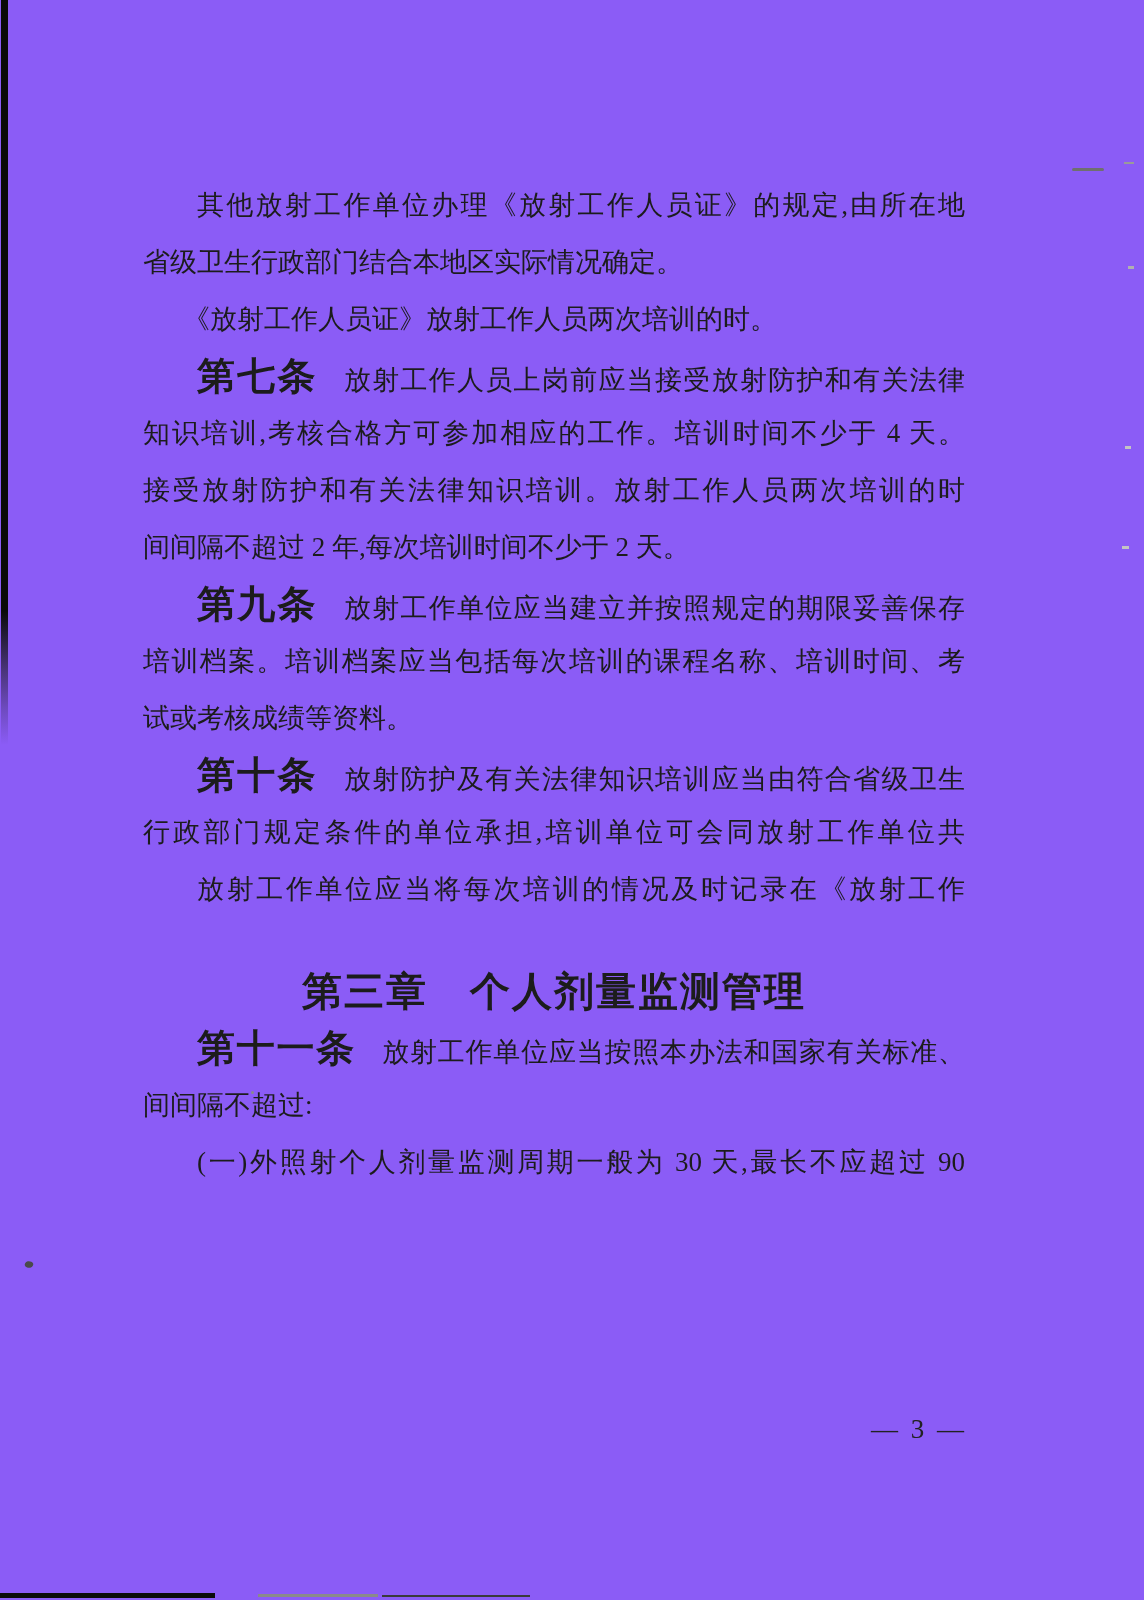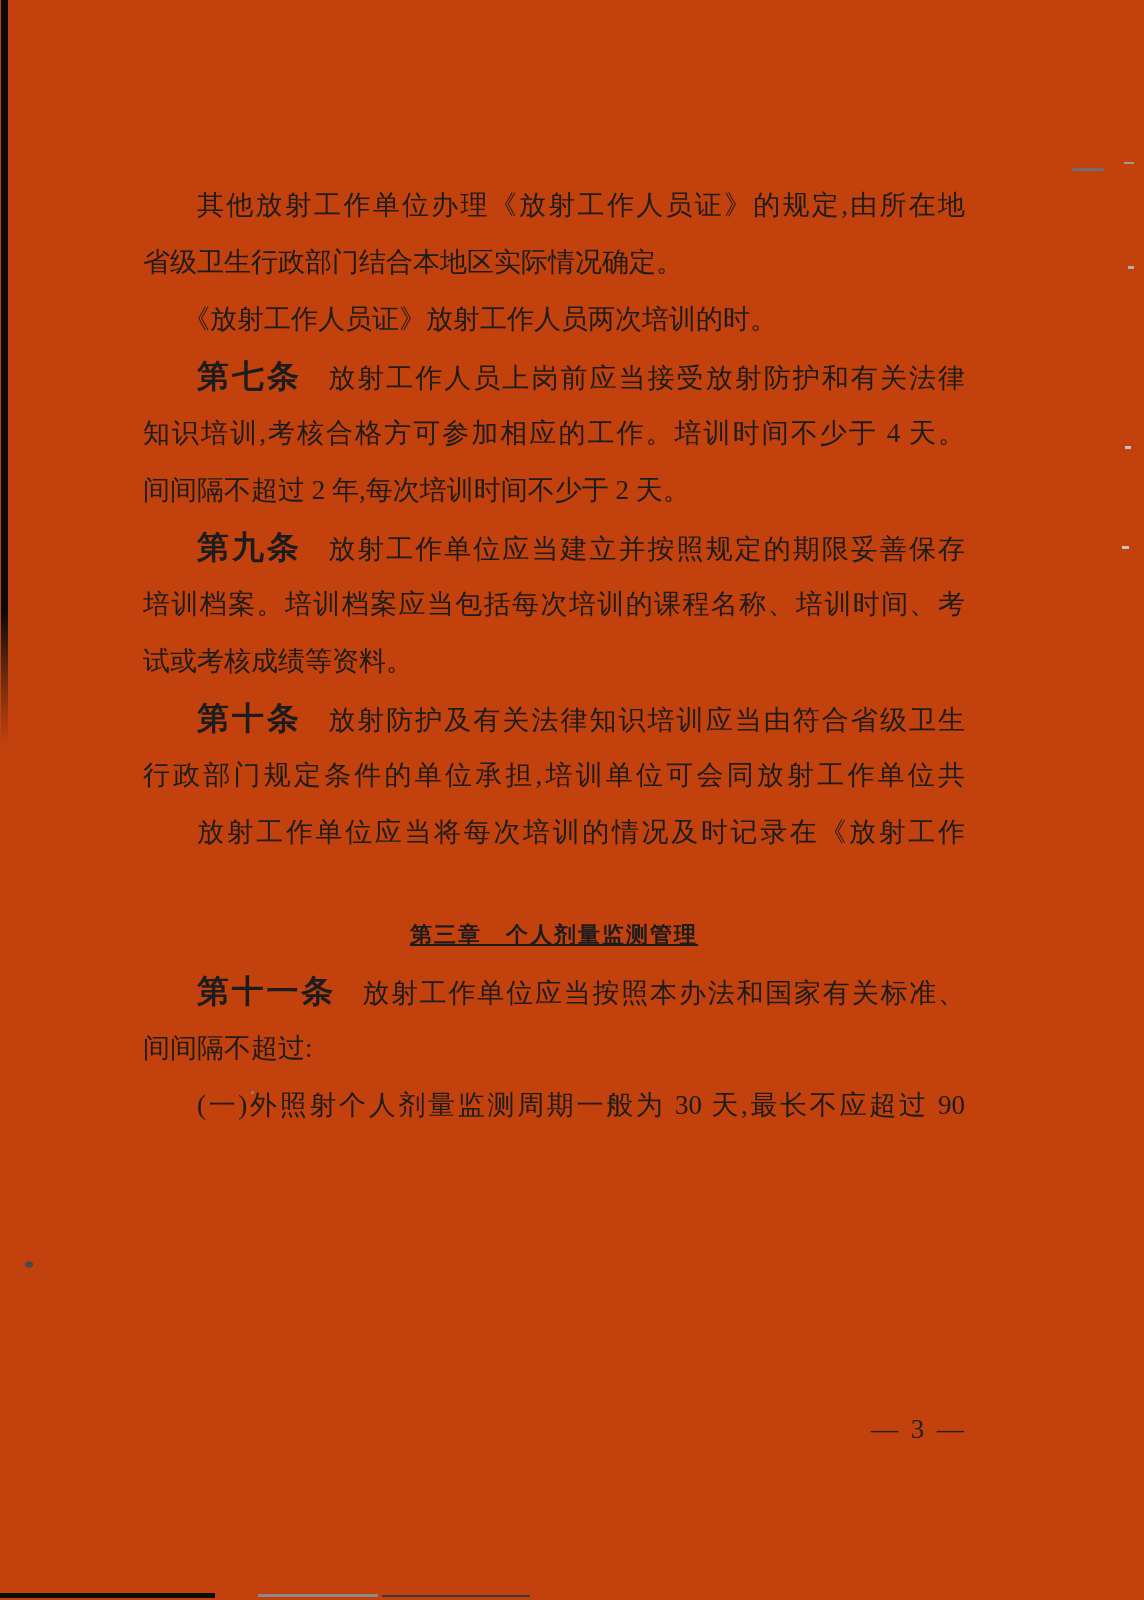--- a/index.html
+++ b/index.html
@@ -4,54 +4,53 @@
 <style>
   html, body { margin: 0; padding: 0; }
   body {
     width: 1144px; height: 1600px;
     background: #ffffff;
     position: relative;
     overflow: hidden;
     font-family: "Liberation Serif", serif;
     color: #1c1c1c;
   }
-  .page { position: absolute; inset: 0; background: #c2410c; }
+  .page { position: absolute; inset: 0; background: #8b5cf6; }
 
   
   .doc-body {
     position: absolute;
     left: 143px; top: 177px;
     width: 822px;
   }
   .line {
     height: 57px; line-height: 57px;
     font-size: 27px;
     color: #1c1c1c;
     overflow: visible;
   }
   .line.indent { padding-left: 54px; }
   .line.bracket { padding-left: 40px; }
   .line.just { text-align: justify; text-align-last: justify; }
   .bold-term {
     font-family: "Liberation Sans", sans-serif;
     font-weight: bold;
-    font-size: 32px;
+    font-size: 38px;
     margin-right: 26px;
     letter-spacing: 1px;
   }
   .line.heading {
     margin-top: 45px;
     text-align: center;
     text-align-last: center;
     font-family: "Liberation Sans", sans-serif;
     font-weight: bold;
-    font-size: 22px;
+    font-size: 40px;
     letter-spacing: 2px;
     padding-left: 0;
-    text-decoration: underline;
   }
 
   
   .page-number {
     position: absolute;
     top: 1414px; right: 177px;
     font-size: 27px;
     letter-spacing: 3px;
     color: #222222;
     white-space: nowrap;
@@ -96,20 +95,21 @@
   <div class="artifact speck-3"></div>
   <div class="artifact speck-4"></div>
   <div class="artifact speck-5"></div>
 
   <div class="doc-body">
       <div class="line indent just"><span>其他放射工作单位办理《放射工作人员证》的规定,由所在地</span></div>
       <div class="line"><span>省级卫生行政部门结合本地区实际情况确定。</span></div>
       <div class="line indent bracket"><span>《放射工作人员证》放射工作人员两次培训的时。</span></div>
       <div class="line indent just"><span class="bold-term">第七条</span><span>放射工作人员上岗前应当接受放射防护和有关法律</span></div>
       <div class="line just"><span>知识培训,考核合格方可参加相应的工作。培训时间不少于 4 天。</span></div>
+      <div class="line just"><span>接受放射防护和有关法律知识培训。放射工作人员两次培训的时</span></div>
       <div class="line"><span>间间隔不超过 2 年,每次培训时间不少于 2 天。</span></div>
       <div class="line indent just"><span class="bold-term">第九条</span><span>放射工作单位应当建立并按照规定的期限妥善保存</span></div>
       <div class="line just"><span>培训档案。培训档案应当包括每次培训的课程名称、培训时间、考</span></div>
       <div class="line"><span>试或考核成绩等资料。</span></div>
       <div class="line indent just"><span class="bold-term">第十条</span><span>放射防护及有关法律知识培训应当由符合省级卫生</span></div>
       <div class="line just"><span>行政部门规定条件的单位承担,培训单位可会同放射工作单位共</span></div>
       <div class="line indent just"><span>放射工作单位应当将每次培训的情况及时记录在《放射工作</span></div>
       <div class="line heading"><span>第三章　个人剂量监测管理</span></div>
       <div class="line indent just"><span class="bold-term">第十一条</span><span>放射工作单位应当按照本办法和国家有关标准、</span></div>
       <div class="line"><span>间间隔不超过:</span></div>

